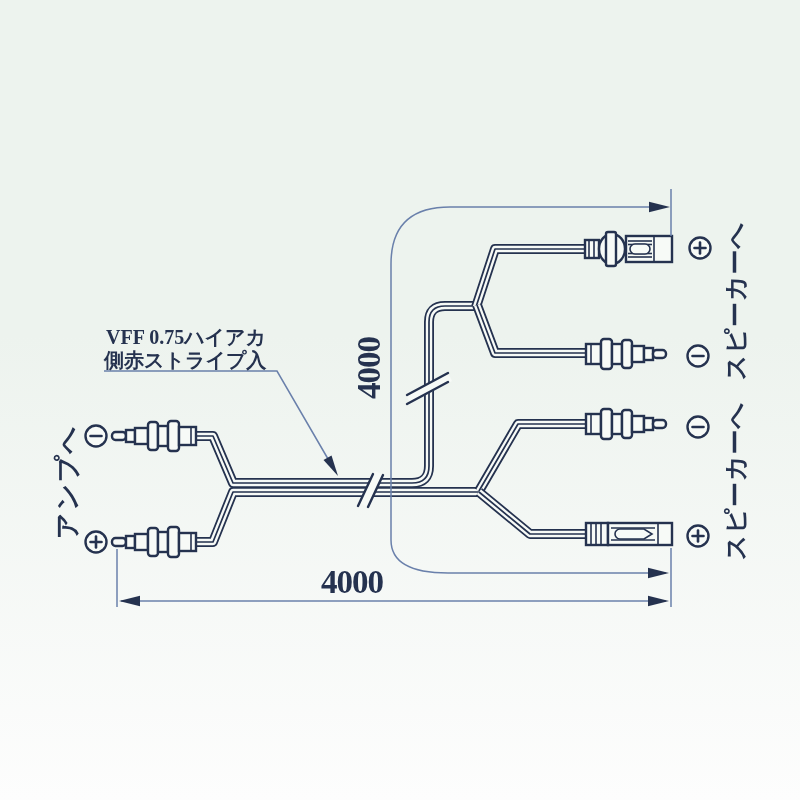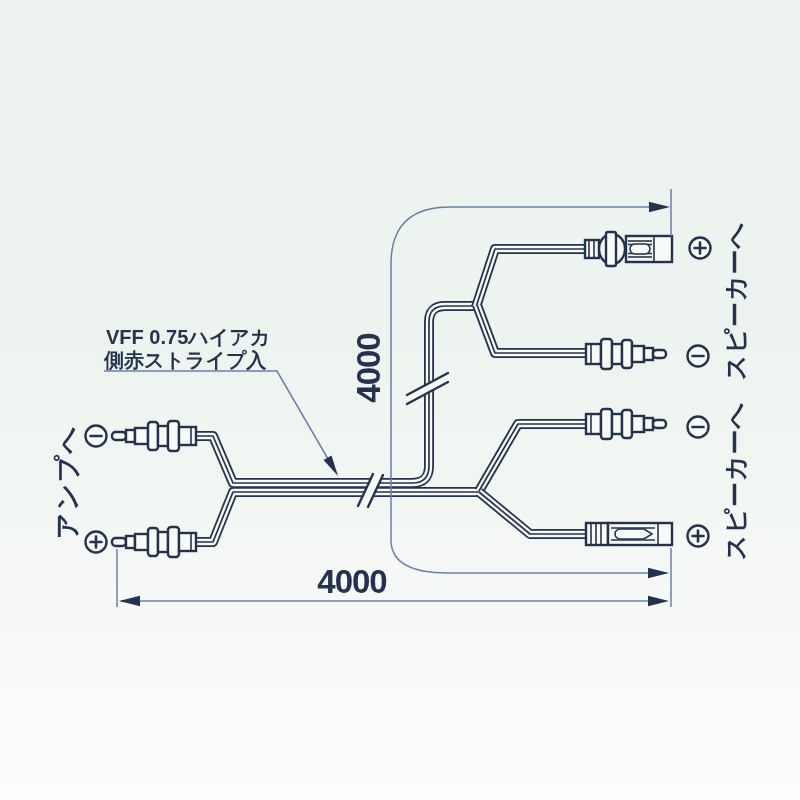--- a/index.html
+++ b/index.html
@@ -6,21 +6,21 @@
     --ink:#25324f;
     --dim-line:#6a80ab;
     --paper-top:#edf3ee;
     --paper-bottom:#fdfdfd;
     --paper:#f7faf7;
   }
   html,body{margin:0;padding:0;}
   .page{
     width:800px;height:800px;position:relative;overflow:hidden;
     background:linear-gradient(180deg,var(--paper-top) 0%,var(--paper-top) 42%,var(--paper-bottom) 100%);
-    font-family:Liberation Sans, sans-serif;
+    font-family:Liberation Serif, serif;
   }
   svg{display:block;}
   
   .co{stroke:var(--ink);stroke-width:10;fill:none;stroke-linejoin:round;}
   .ci{stroke:var(--paper);stroke-width:6.4;fill:none;stroke-linejoin:round;}
   .cc{stroke:var(--ink);stroke-width:1.7;fill:none;stroke-linejoin:round;}
   .gap{stroke:var(--paper);stroke-width:9;stroke-linecap:butt;}
   .slash{stroke:var(--ink);stroke-width:2.4;stroke-linecap:round;}
   .part rect,.part ellipse{fill:var(--paper);stroke:var(--ink);stroke-width:2.4;}
   .part line{stroke:var(--ink);stroke-width:1.6;}

